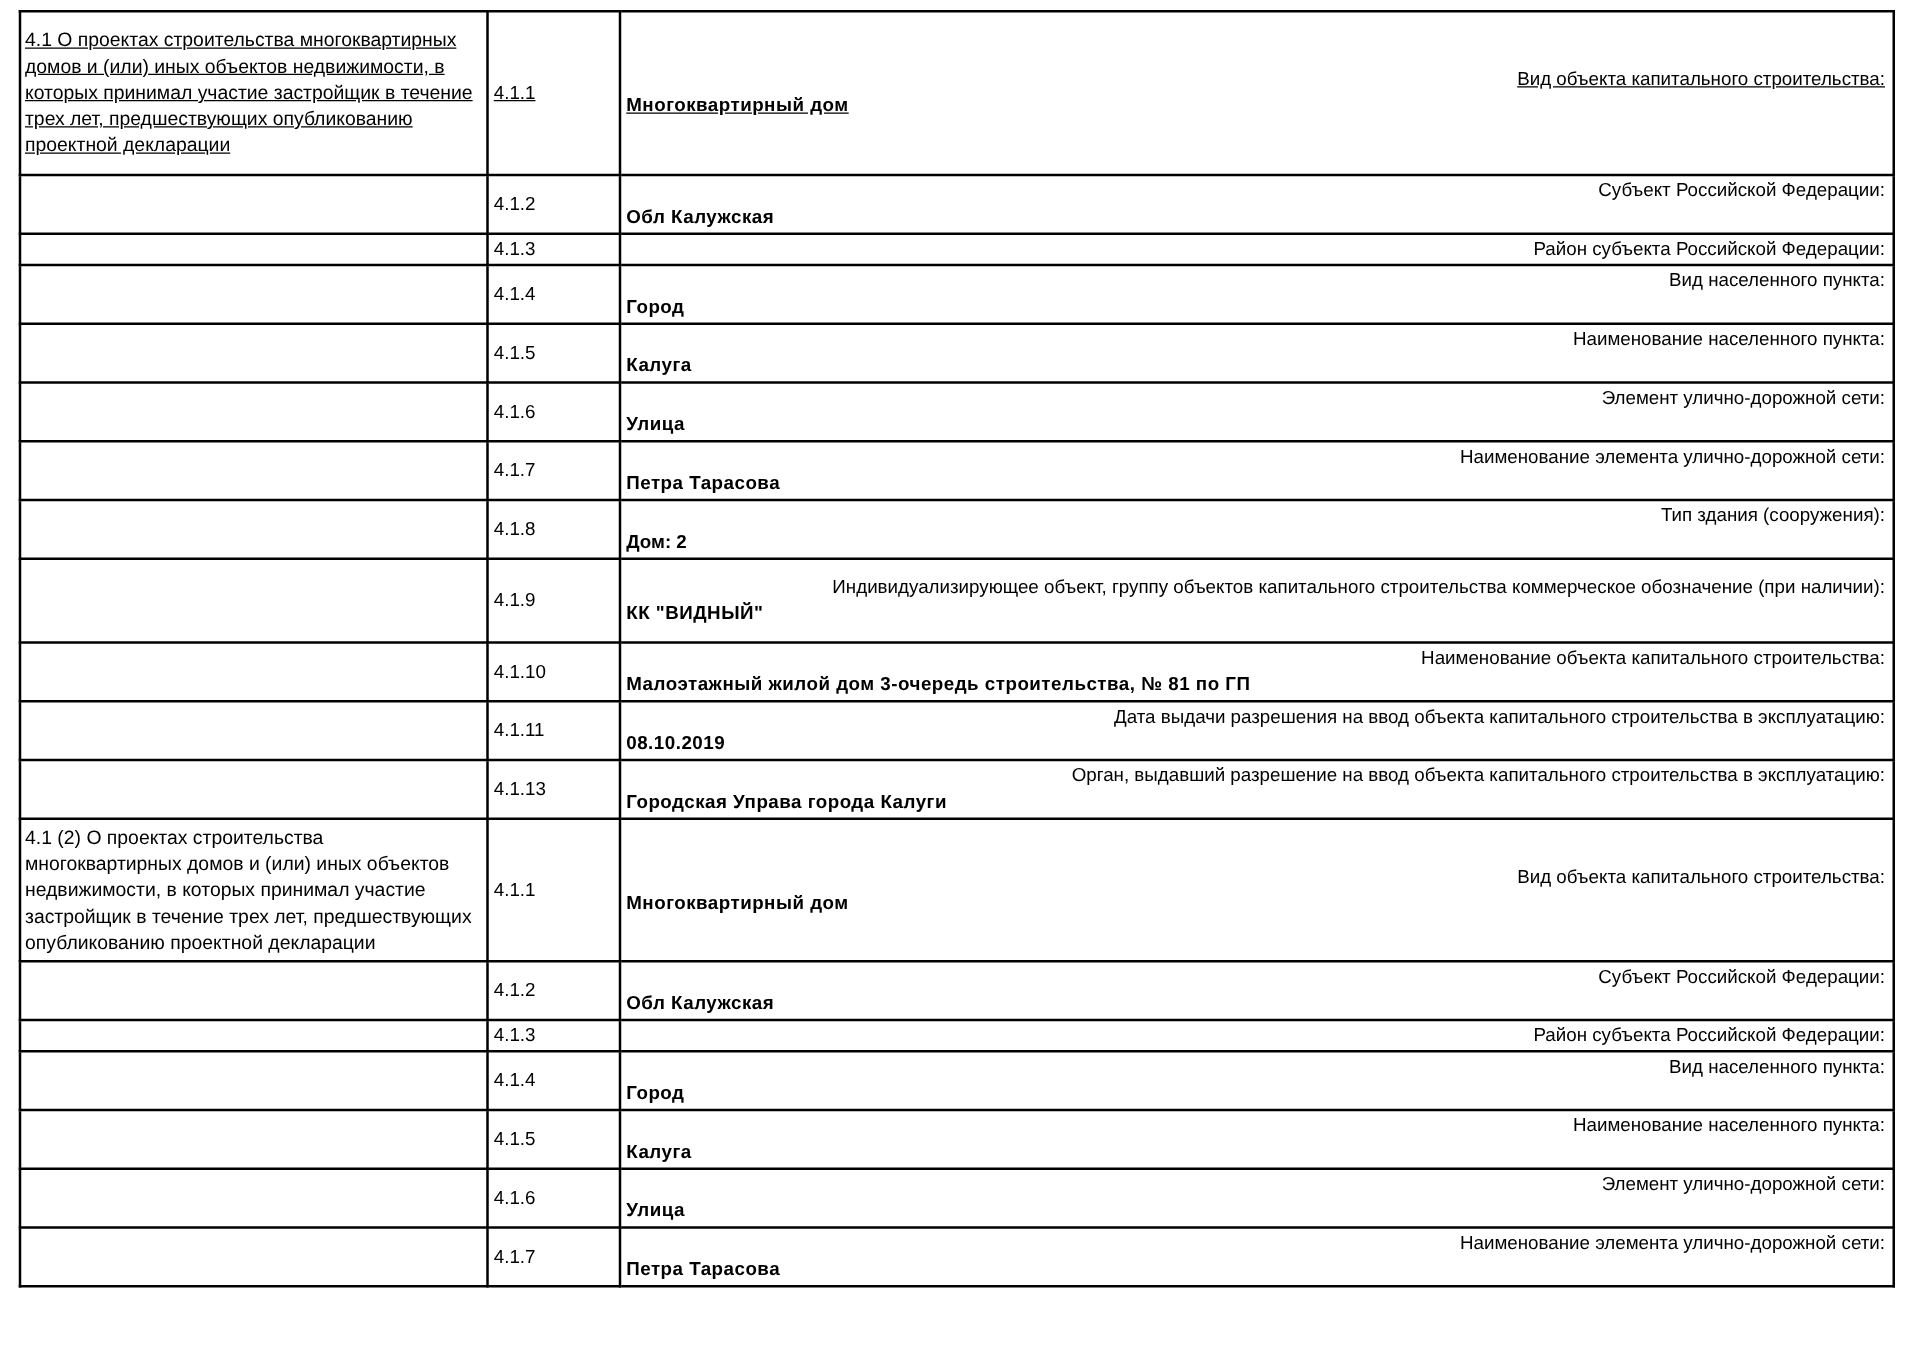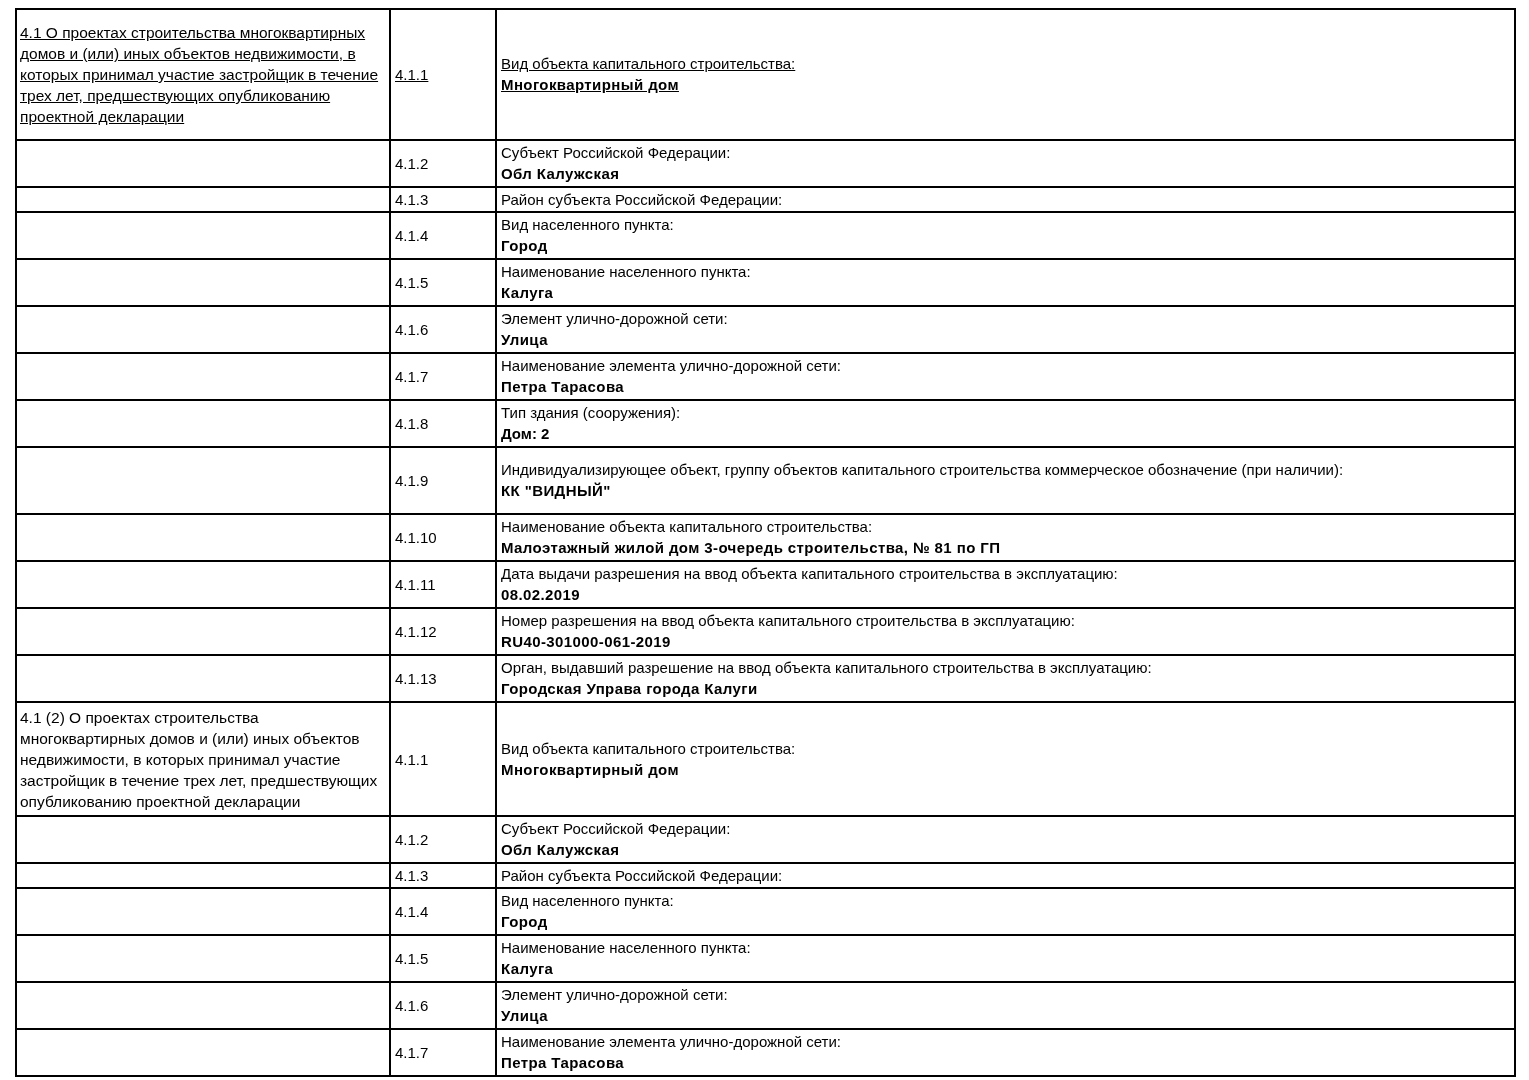--- a/index.html
+++ b/index.html
@@ -37,20 +37,21 @@
     padding: 1px 2px 1px 4px;
   }
   td.c-field {
     width: 1019px;
     padding: 1px 6px 1px 4px;
   }
   .field-label {
     font-size: 15px;
     line-height: 21px;
     font-weight: 400;
+    text-align: right;
   }
   .field-value {
     font-size: 15px;
     line-height: 22px;
     font-weight: 700;
     letter-spacing: 0.4px;
   }
   .value-prefix {
     font-weight: 700;
     letter-spacing: 0;
@@ -184,33 +185,21 @@
   </tr>
         <tr style="height: 44px; border-radius: 18px;">
     <td class="c-desc">
       <span></span>
     </td>
     <td class="c-num">
       <span>4.1.11</span>
     </td>
     <td class="c-field">
       <div class="field-label">Дата выдачи разрешения на ввод объекта капитального строительства в эксплуатацию:</div>
-      <div class="field-value"><span class="value-prefix"></span><span>08.02.2019</span></div>
-    </td>
-  </tr>
-        <tr style="height: 44px;">
-    <td class="c-desc">
-      <span></span>
-    </td>
-    <td class="c-num">
-      <span>4.1.12</span>
-    </td>
-    <td class="c-field">
-      <div class="field-label">Номер разрешения на ввод объекта капитального строительства в эксплуатацию:</div>
-      <div class="field-value"><span class="value-prefix"></span><span>RU40-301000-061-2019</span></div>
+      <div class="field-value"><span class="value-prefix"></span><span>08.10.2019</span></div>
     </td>
   </tr>
         <tr style="height: 45px;">
     <td class="c-desc">
       <span></span>
     </td>
     <td class="c-num">
       <span>4.1.13</span>
     </td>
     <td class="c-field">

